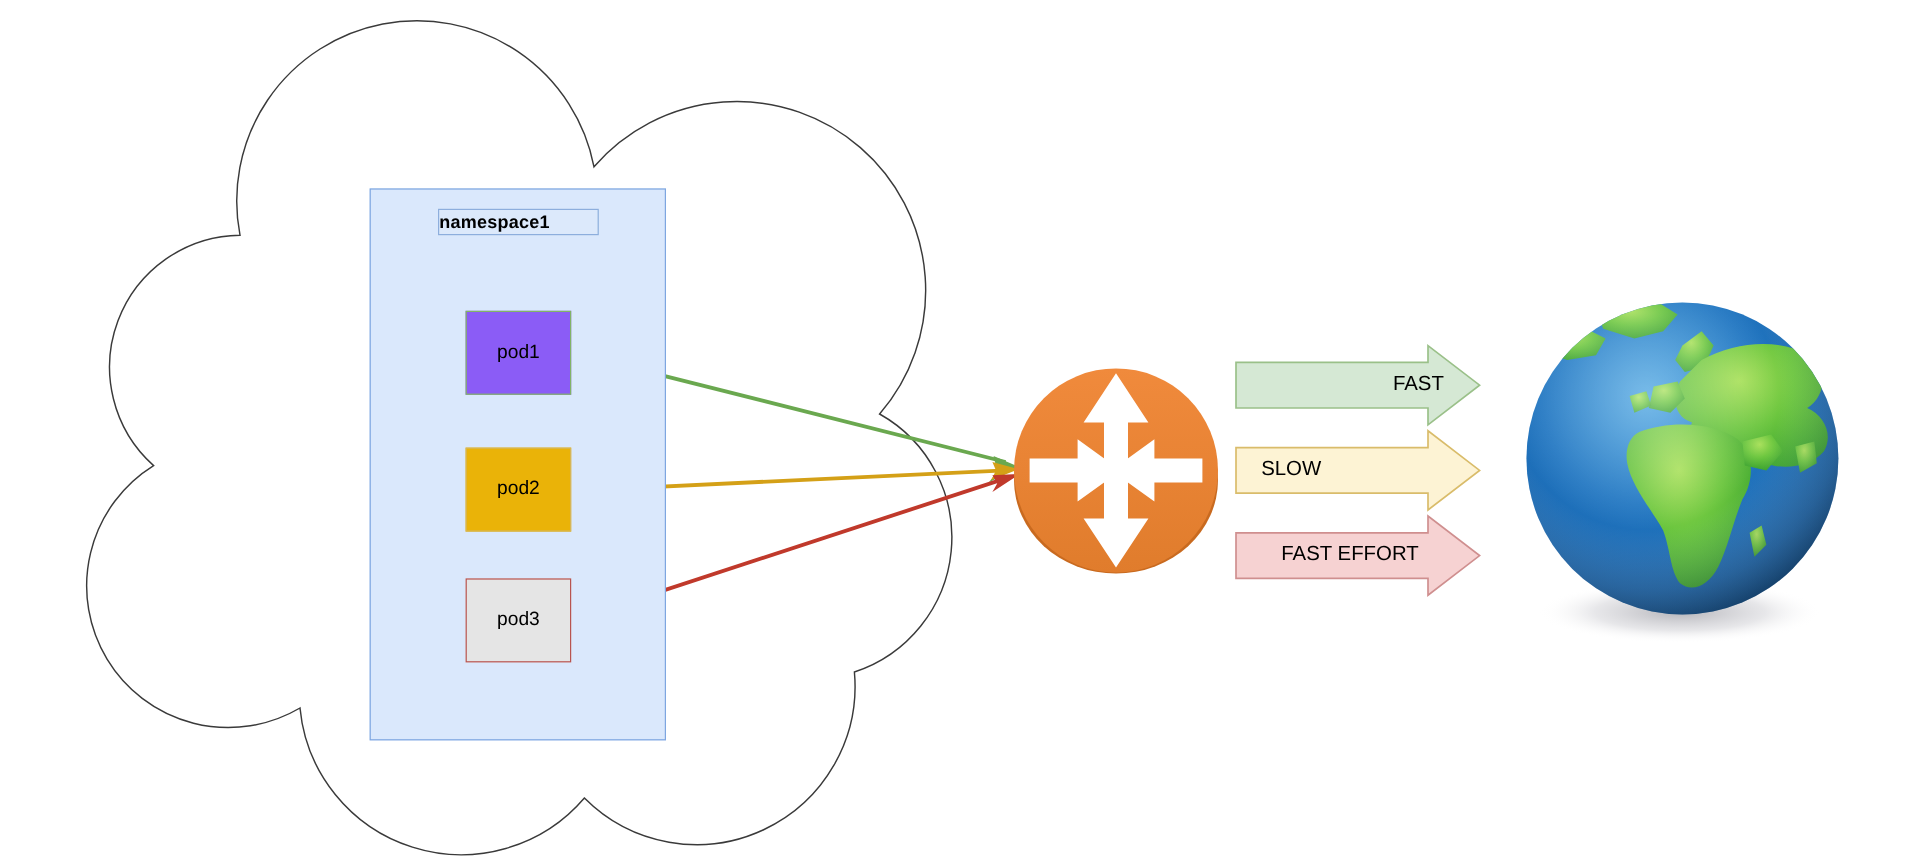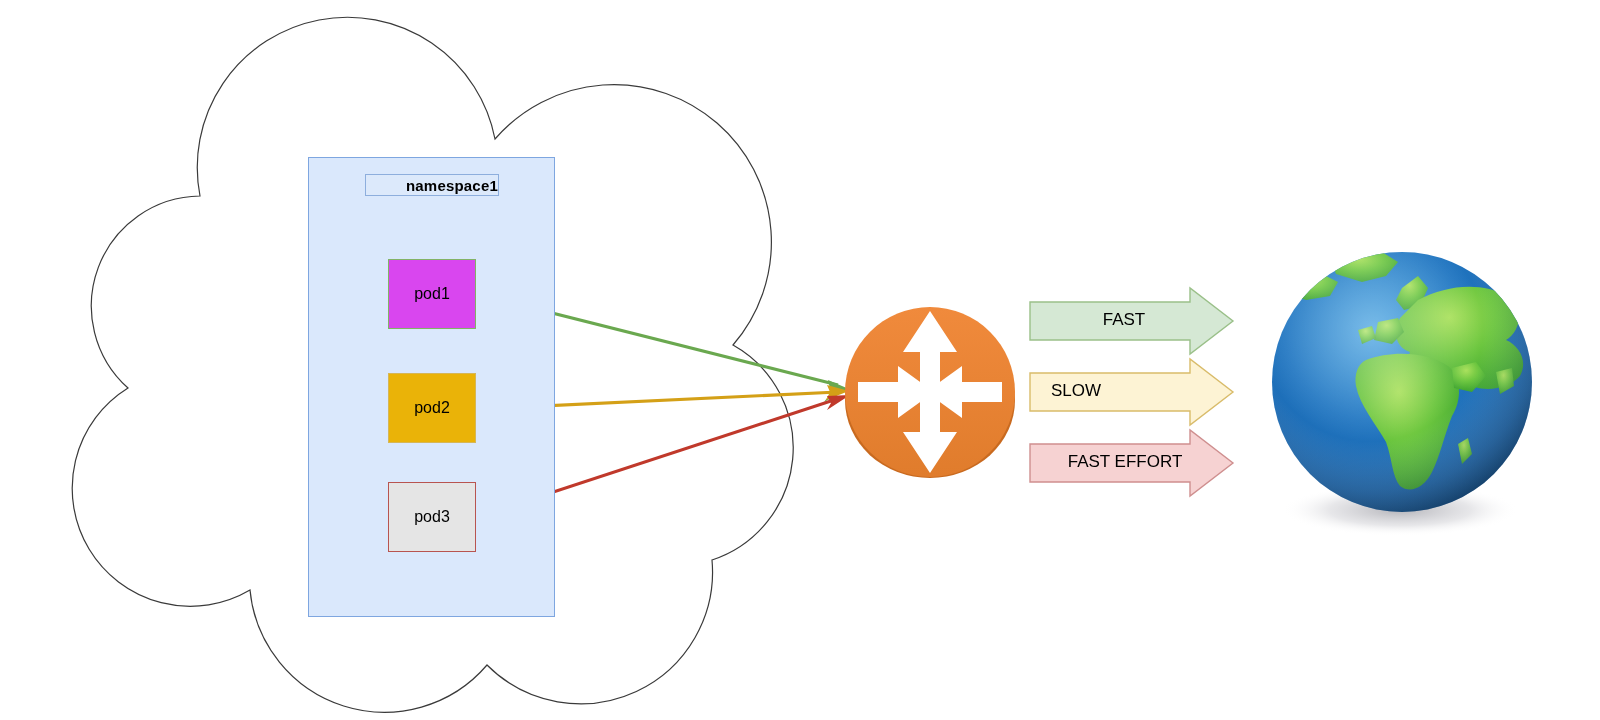--- a/index.html
+++ b/index.html
@@ -26,21 +26,21 @@
     position: absolute;
     left: 365px;
     top: 174px;
     width: 134px;
     height: 22px;
     background: #dce9fb;
     border: 1px solid #8daedd;
     box-sizing: border-box;
     display: flex;
     align-items: center;
-    justify-content: flex-end;
+    justify-content: flex-start;
   }
   #ns-title-box span {
     font-size: 15px;
     font-weight: bold;
     letter-spacing: 0.2px;
   }
   
   #ns-box {
     position: absolute;
     left: 308px;
@@ -56,32 +56,32 @@
     left: 388px;
     width: 88px;
     height: 70px;
     box-sizing: border-box;
     display: flex;
     align-items: center;
     justify-content: center;
     font-size: 16px;
     color: #000;
   }
-  #pod1 { top: 259px; background: #d946ef; border: 1px solid #82b366; }
+  #pod1 { top: 259px; background: #8b5cf6; border: 1px solid #82b366; }
   #pod2 { top: 373px; background: #eab308; border: 1px solid #d6b656; }
   #pod3 { top: 482px; background: #e5e5e5; border: 1px solid #b85450; }
 
   .qos-label {
     position: absolute;
     font-size: 17px;
     color: #000;
     text-align: center;
     width: 200px;
   }
-  #qos-label-0 { left: 1024px; top: 310px; text-align: center; }
+  #qos-label-0 { left: 1082px; top: 310px; text-align: center; }
   #qos-label-1 { left: 976px; top: 381px; }
   #qos-label-2 { left: 1025px; top: 452px; }
 </style>
 </head>
 <body>
 
 <svg id="canvas" viewBox="0 0 1600 720" xmlns="http://www.w3.org/2000/svg">
   <defs>
     <radialGradient id="globeGrad" cx="0.40" cy="0.30" r="0.78">
       <stop offset="0%" stop-color="#3f9fe0"></stop>

